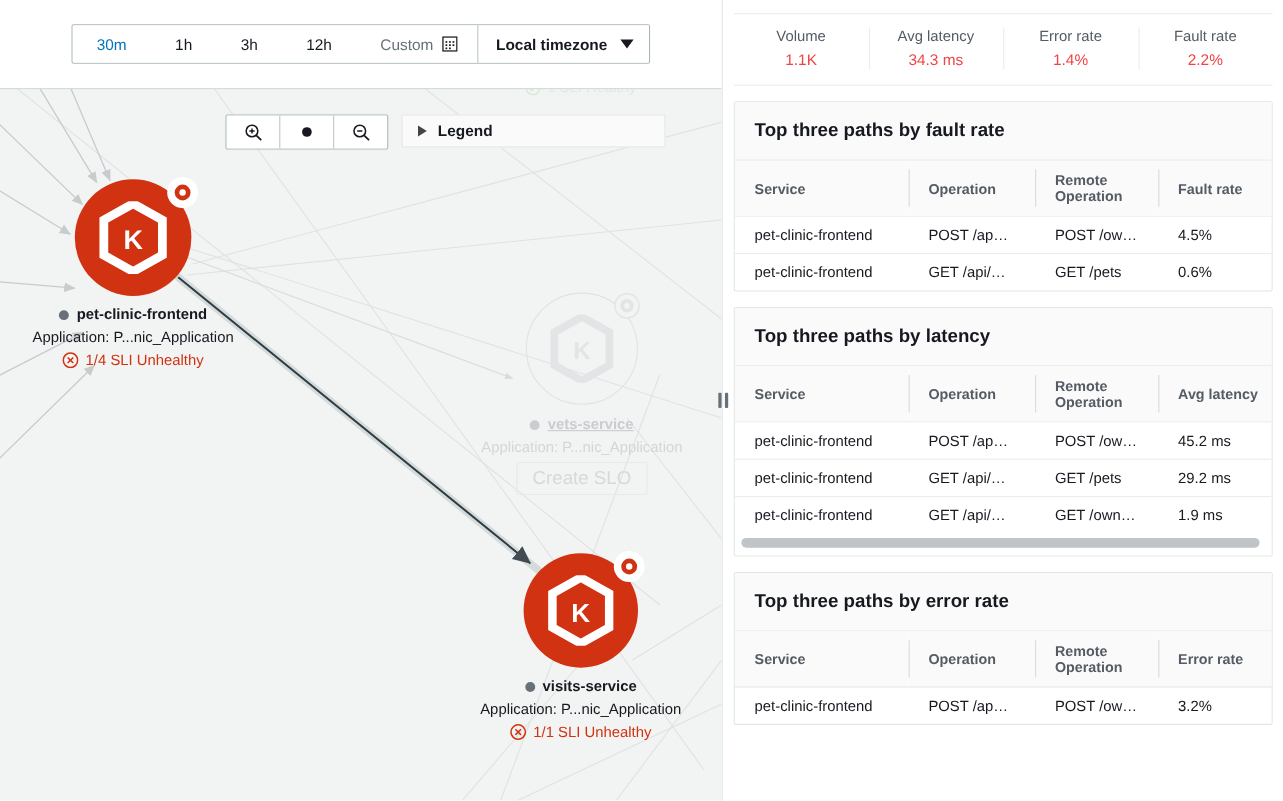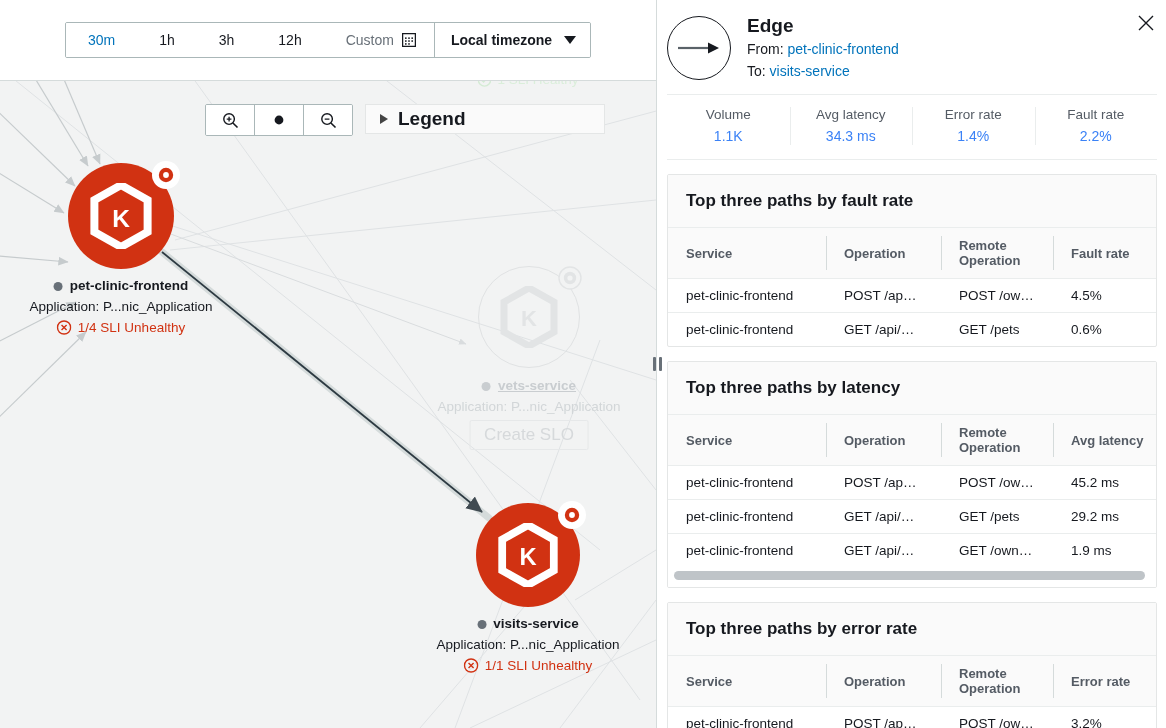--- a/index.html
+++ b/index.html
@@ -94,21 +94,21 @@
     display: flex; align-items: center; gap: 10px;
     padding-left: 14px; z-index: 14; cursor: pointer;
     box-sizing: border-box;
   }
   .legend-tri {
     width: 0; height: 0;
     border-top: 5px solid transparent;
     border-bottom: 5px solid transparent;
     border-left: 8px solid #444;
   }
-  .legend-label { font-size: 19px; font-weight: 700; color: #16191f; }
+  .legend-label { font-size: 14px; font-weight: 700; color: #16191f; }
 
   
   .node { position: absolute; z-index: 10; }
   .node-circle {
     position: relative;
     border-radius: 50%;
     background: #d13212;
     display: flex; align-items: center; justify-content: center;
   }
   .node-circle.ghost {
@@ -209,21 +209,21 @@
     padding: 10px 0 12px 0;
   }
   .metric {
     flex: 1; text-align: center; position: relative;
   }
   .metric + .metric::before {
     content: ""; position: absolute; left: 0; top: 2px; bottom: 2px;
     width: 1px; background: #eaeded;
   }
   .metric-label { font-size: 13.5px; color: #545b64; line-height: 20px; }
-  .metric-value { font-size: 14px; color: #3b82f6; line-height: 22px; }
+  .metric-value { font-size: 14px; color: #ef4444; line-height: 22px; }
 
   .card {
     margin: 14px 10px 0 10px;
     border: 1px solid #e4e6e6;
     border-radius: 2px;
     background: #fff;
     overflow: hidden;
   }
   .card-title {
     font-size: 17px; font-weight: 700; color: #16191f;
@@ -472,44 +472,20 @@
 
   <div class="splitter">
     <div class="splitter-grip">
       <span></span>
         <span></span>
     </div>
   </div>
 
   <div class="detail-pane">
 
-    <div class="detail-header">
-      <div class="edge-avatar">
-        <svg width="44" height="16" viewBox="0 0 44 16">
-          <line x1="1" y1="8" x2="33" y2="8" stroke="#5a6268" stroke-width="2.2"></line>
-          <path d="M31 2.6 L42 8 L31 13.4 z" fill="#16191f"></path>
-        </svg>
-      </div>
-      <div class="edge-meta">
-        <div class="edge-title">Edge</div>
-        <div class="edge-line">
-          <span>From:</span>
-          <span class="link">pet-clinic-frontend</span>
-        </div>
-        <div class="edge-line">
-          <span>To:</span>
-          <span class="link">visits-service</span>
-        </div>
-      </div>
-      <div class="close-x">
-        <svg width="18" height="18" viewBox="0 0 18 18">
-          <path d="M2 2 L16 16 M16 2 L2 16" stroke="#16191f" stroke-width="1.4"></path>
-        </svg>
-      </div>
-    </div>
 
     <div class="metrics-strip">
       <div class="metric">
         <div class="metric-label">Volume</div>
         <div class="metric-value">1.1K</div>
       </div>
       <div class="metric">
         <div class="metric-label">Avg latency</div>
         <div class="metric-value">34.3 ms</div>
       </div>

